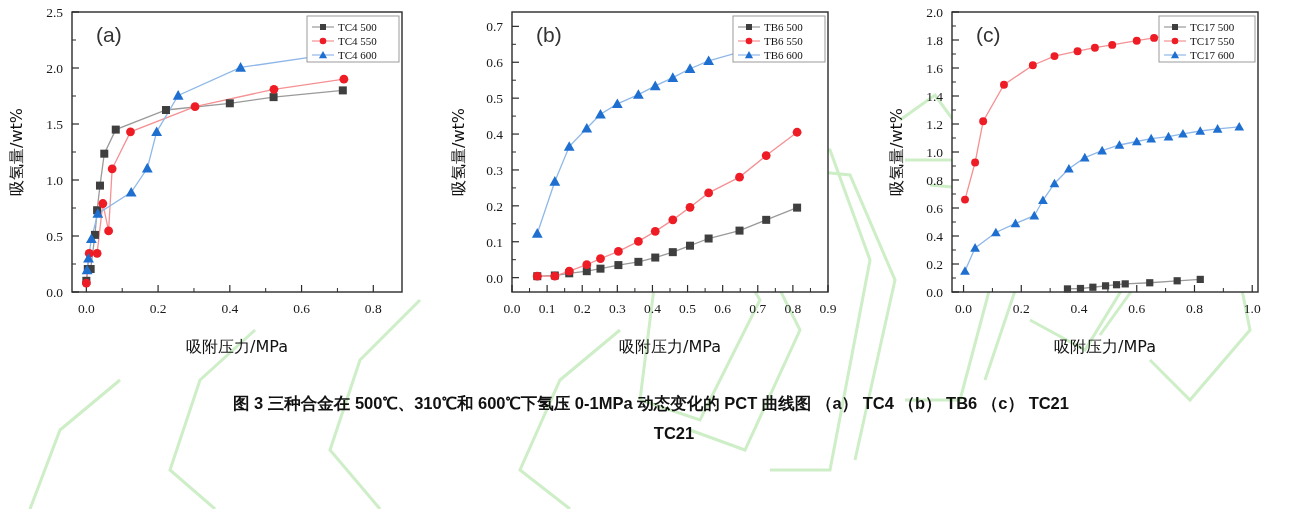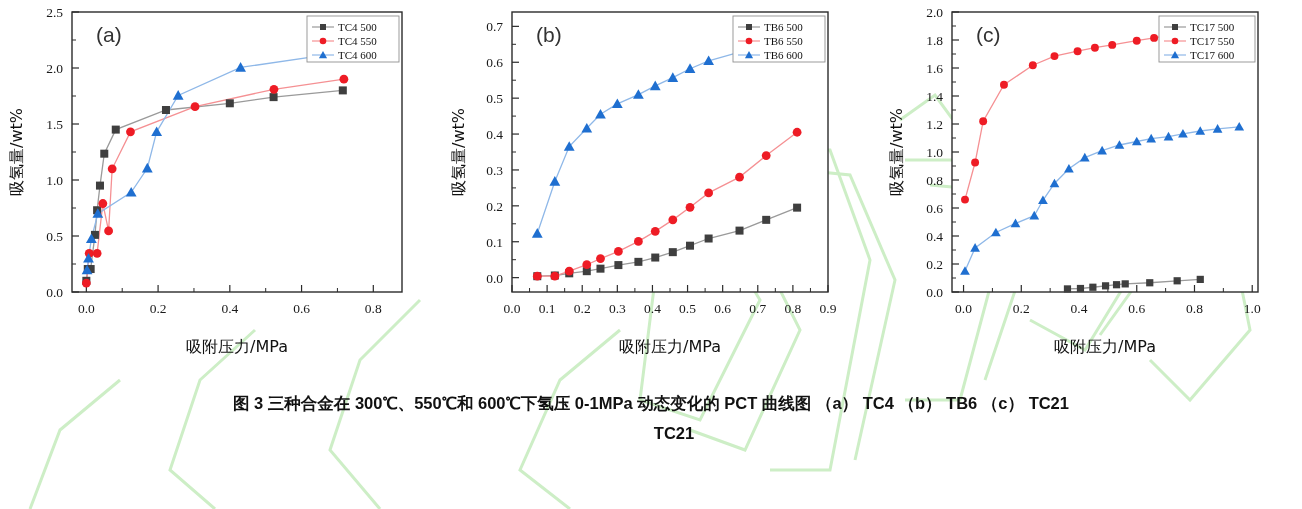--- a/index.html
+++ b/index.html
@@ -397,17 +397,17 @@
             <line x1="284" y1="55" x2="306" y2="55" stroke="#8fb8e8" stroke-width="1.2"></line>
             <polygon points="295,50.95 290.95,58.159 299.05,58.159" fill="#1f6fd0" stroke="none"></polygon>
             <text x="310" y="59" class="legtext">TC17  600</text>
           </g>
       </svg>
     </div>
 
   </div>
 
   <div class="caption-block">
-    <div class="cap-line cap-cn">图 3 三种合金在 300℃、550℃和  600℃下氢压 0-1MPa 动态变化的 PCT 曲线图 （a） TC4 （b） TB6 （c） TC21</div>
+    <div class="cap-line cap-cn">图 3 三种合金在 500℃、310℃和  600℃下氢压 0-1MPa 动态变化的 PCT 曲线图 （a） TC4 （b） TB6 （c） TC21</div>
     <div class="cap-line cap-en2">TC21</div>
   </div>
 
 </div>
 
 </body></html>

